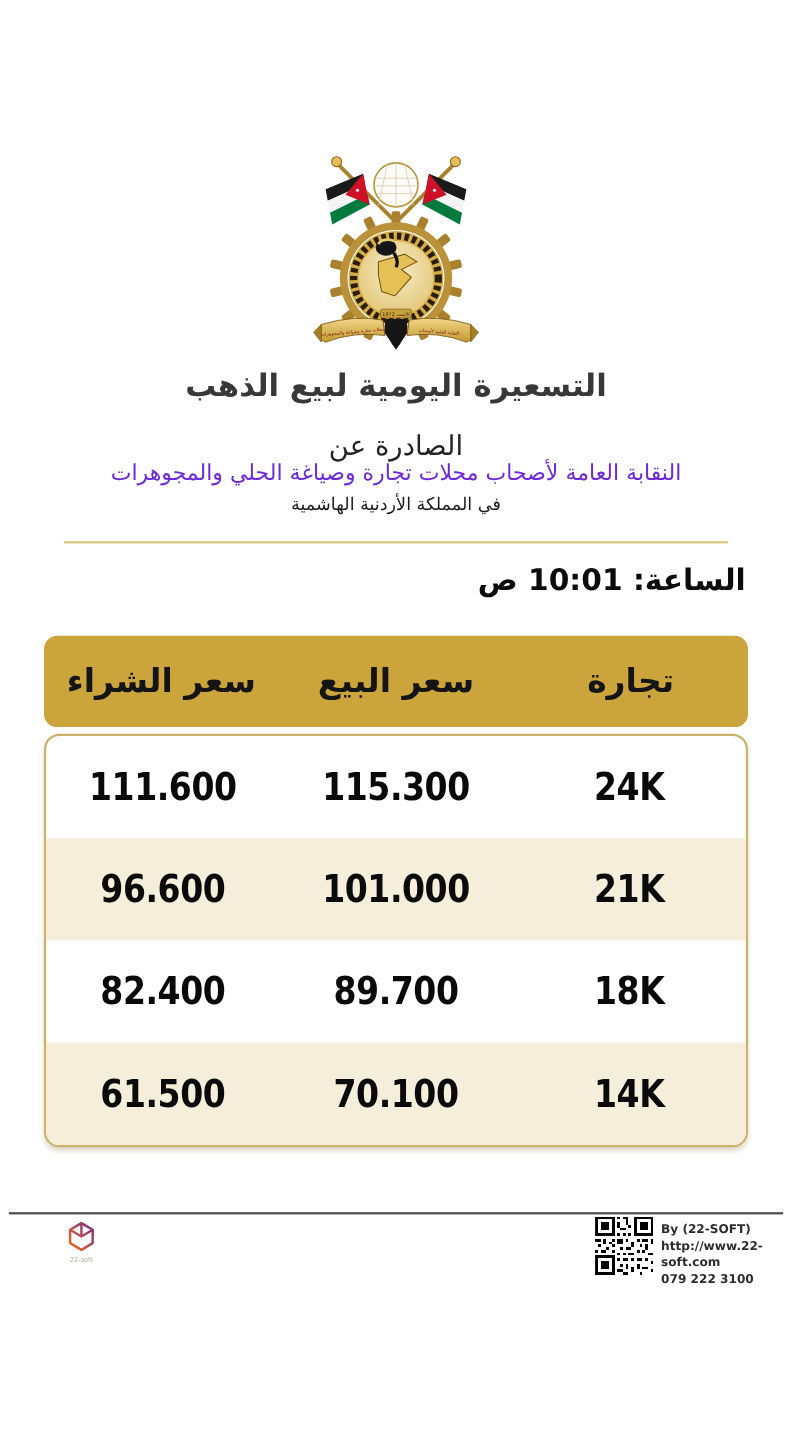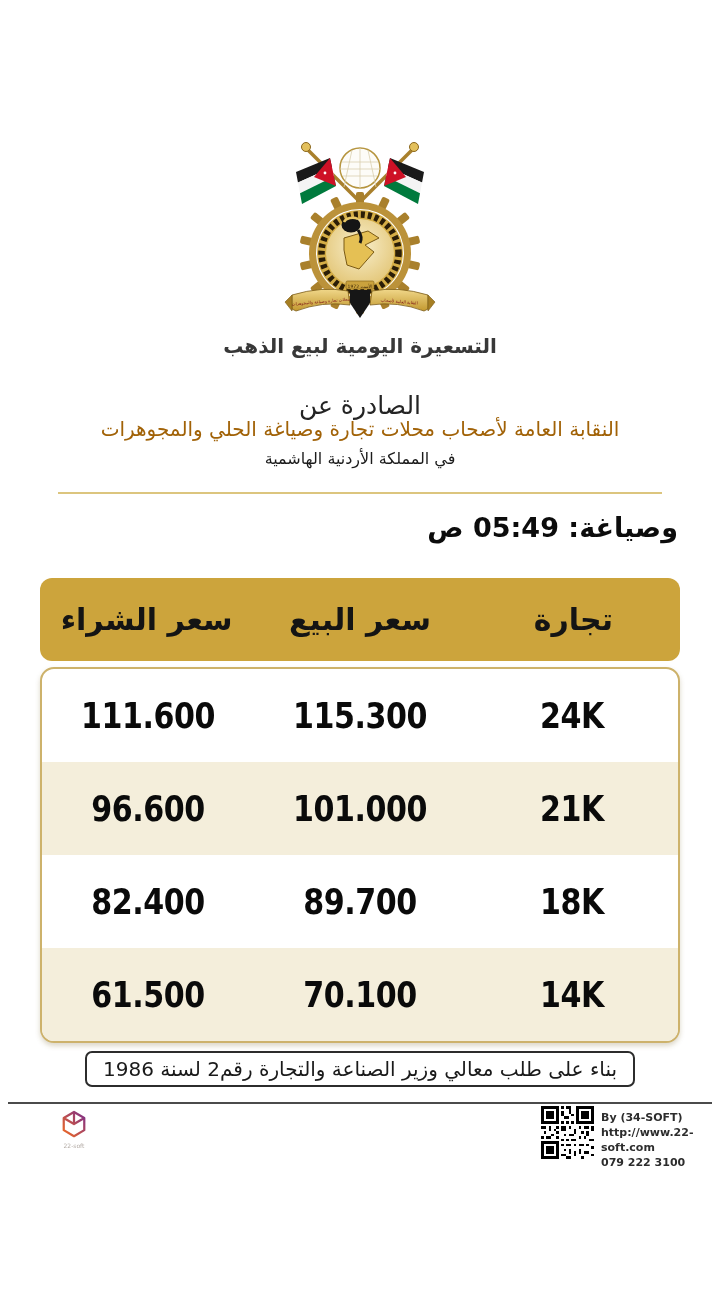--- a/index.html
+++ b/index.html
@@ -2,23 +2,23 @@
 <html lang="ar"><head>
 <meta charset="utf-8">
 <style>
   html,body{margin:0;padding:0;background:#fff;}
   #canvas{position:relative;width:720px;height:1300px;background:#ffffff;overflow:hidden;
           font-family:"DejaVu Sans",sans-serif;}
   .abs{position:absolute;}
   .center{left:0;width:720px;text-align:center;}
   .rtl{direction:rtl;}
 
-  .title{top:334px;font-size:20px;font-weight:bold;color:#383838;}
+  .title{top:334px;font-size:28px;font-weight:bold;color:#383838;}
   .sub1{top:391px;font-size:25px;color:#242424;}
-  .sub2{top:417px;font-size:20px;color:#a16207;}
+  .sub2{top:417px;font-size:20px;color:#6d28d9;}
   .sub3{top:449px;font-size:16px;color:#1b1b1b;}
   .gold-rule{top:492px;left:58px;width:604px;height:2px;background:#dcc57e;}
 
   .dateline{top:512px;left:52px;width:626px;display:flex;direction:rtl;
             justify-content:space-between;font-size:27px;font-weight:bold;color:#0c0c0c;}
 
   .thead{top:578px;left:40px;width:640px;height:83px;background:#cca43c;border-radius:12px;
          display:grid;grid-template-columns:repeat(3,1fr);direction:rtl;align-items:center;
          text-align:center;font-size:30px;font-weight:bold;color:#141414;}
   .tbody{top:667px;left:40px;width:636px;height:372px;border:2px solid #cdb26b;border-radius:14px;
@@ -124,22 +124,22 @@
   </svg>
 
   <div class="abs center rtl title">التسعيرة اليومية لبيع الذهب</div>
   <div class="abs center rtl sub1">الصادرة عن</div>
   <div class="abs center rtl sub2">النقابة العامة لأصحاب محلات تجارة وصياغة الحلي والمجوهرات</div>
   <div class="abs center rtl sub3">في المملكة الأردنية الهاشمية</div>
   <div class="abs gold-rule"></div>
 
   <div class="abs dateline">
     <div>
-      <span>وصياغة:</span>
-      <span>05:49 ص</span>
+      <span>الساعة:</span>
+      <span>10:01 ص</span>
     </div>
   </div>
 
   <div class="abs thead">
     <div>تجارة</div>
     <div>سعر البيع</div>
     <div>سعر الشراء</div>
   </div>
 
   <div class="abs tbody">
@@ -158,23 +158,20 @@
       <span>89.700</span>
       <span>82.400</span>
     </div>
     <div class="trow alt">
       <span>14K</span>
       <span>70.100</span>
       <span>61.500</span>
     </div>
   </div>
 
-  <div class="abs noteWrap">
-    <div class="noteBox">بناء على طلب معالي وزير الصناعة والتجارة رقم2 لسنة 1986</div>
-  </div>
 
   <div class="abs footRule"></div>
 
   <svg class="abs qr" viewBox="0 0 21 21" shape-rendering="crispEdges">
     <rect x="0" y="0" width="21" height="21" fill="#fff"></rect>
     <g fill="#000">
       <rect x="0" y="0" width="7" height="7"></rect>
         <rect x="14" y="0" width="7" height="7"></rect>
         <rect x="0" y="14" width="7" height="7"></rect>
     </g>
@@ -192,21 +189,21 @@
                M6 8h1v1H6z M6 10h1v1H6z M6 12h1v1H6z
                M0 8h2v1H0z M3 8h1v2H3z M1 10h1v1H1z M4 11h1v1H4z M0 12h1v1H0z M2 12h2v1H2z M5 9h1v1H5z
                M8 8h2v2H8z M11 8h1v1h-1z M13 9h1v2h-1z M9 11h1v1H9z M11 11h2v1h-2z M8 13h1v1H8z M10 13h1v1h-1z M12 13h2v1h-2z
                M15 8h1v1h-1z M17 8h2v1h-2z M20 8h1v2h-1z M16 10h1v1h-1z M18 10h1v2h-1z M15 12h1v1h-1z M17 12h1v1h-1z M19 13h2v1h-2z
                M8 15h1v1H8z M10 15h2v1h-2z M13 15h1v1h-1z M9 17h1v1H9z M11 17h1v2h-1z M8 19h2v1H8z M13 18h1v2h-1z
                M15 15h2v1h-2z M18 15h1v1h-1z M20 16h1v1h-1z M15 17h1v2h-1z M17 18h2v1h-2z M20 19h1v1h-1z M16 20h1v1h-1z M10 20h2v1h-2z"></path>
     </g>
   </svg>
 
   <div class="abs vendorText">
-    <div>By (34-SOFT)</div>
+    <div>By (22-SOFT)</div>
     <div>http://www.22-soft.com</div>
     <div>079 222 3100</div>
   </div>
 
   <div class="abs vendorLogo">
     <svg width="28" height="30" viewBox="0 0 30 32">
       <defs>
         <linearGradient id="cg" x1="0" y1="1" x2="1" y2="0">
           <stop offset="0" stop-color="#f26b21"></stop>
             <stop offset="1" stop-color="#7b2d8b"></stop>

